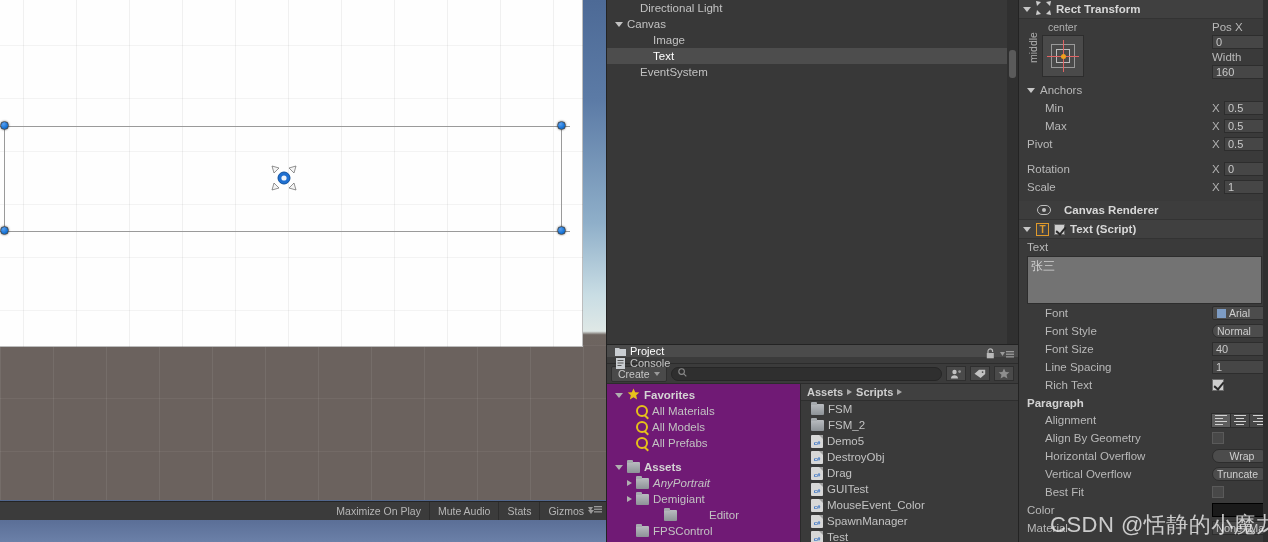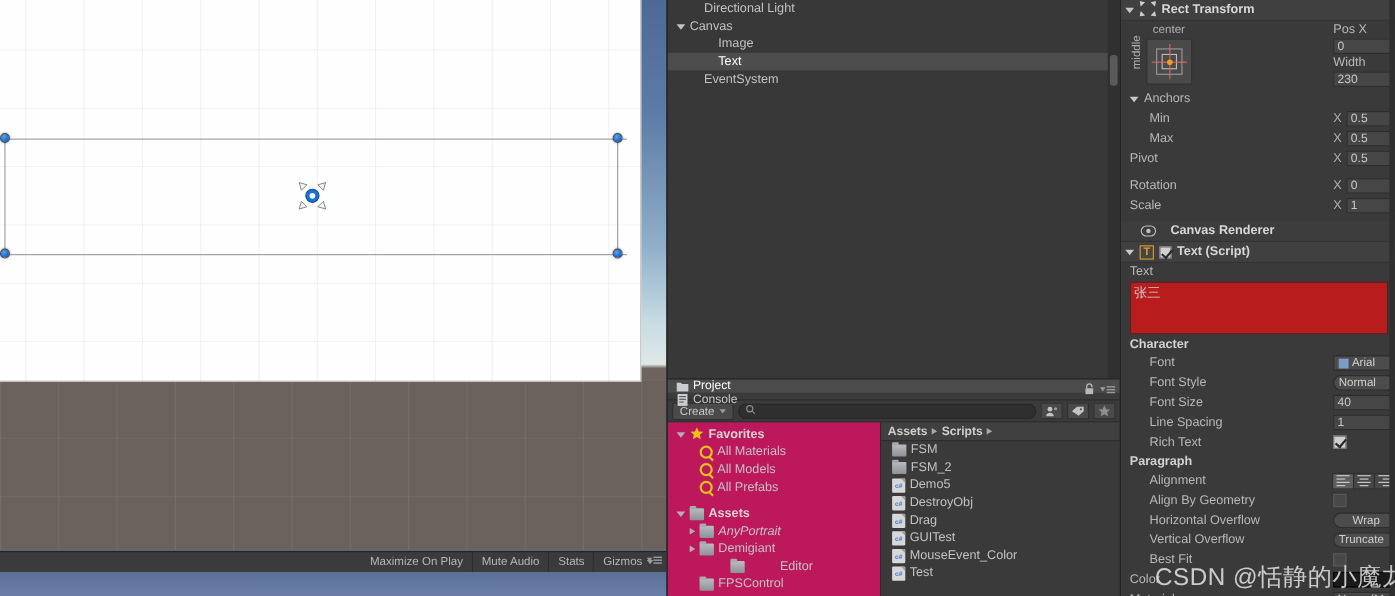--- a/index.html
+++ b/index.html
@@ -141,21 +141,21 @@
     flex: 1; height: 14px; background: #2f2f2f; border: 1px solid #262626;
     border-radius: 7px; display: flex; align-items: center; padding: 0 6px;
     color: #8b8b8b; font-size: 10px; gap: 4px;
   }
   .icon-btn {
     width: 20px; height: 15px; background: #4a4a4a; border: 1px solid #2f2f2f;
     display: flex; align-items: center; justify-content: center; cursor: default;
   }
   .proj-body { display: flex; height: 159px; }
   .proj-left {
-    width: 194px; background: #be185d; border-right: 1px solid #2a2a2a;
+    width: 194px; background: #701a75; border-right: 1px solid #2a2a2a;
     padding-top: 3px; overflow: hidden;
   }
   .proj-right { flex: 1; background: #3a3a3a; overflow: hidden; }
   .crumb {
     height: 17px; display: flex; align-items: center; gap: 4px;
     padding-left: 6px; background: #404040; color: #cfcfcf;
     font-size: 11px; font-weight: bold; border-bottom: 1px solid #2e2e2e;
   }
   .crumb .sep {
     width: 0; height: 0; border-top: 3.5px solid transparent;
@@ -266,21 +266,21 @@
     position: absolute; left: 13px; top: 13px; width: 14px; height: 14px;
     border: 1px solid #bdbdbd;
   }
   .aw-hline { position: absolute; left: 4px; right: 4px; top: 20px; height: 1px; background: #e06464; }
   .aw-vline { position: absolute; top: 4px; bottom: 4px; left: 20px; width: 1px; background: #e06464; }
   .aw-dot {
     position: absolute; left: 18px; top: 18px; width: 5px; height: 5px;
     border-radius: 50%; background: #f0a01e;
   }
   .text-area {
-    margin: 1px 6px 0 8px; height: 48px; background: #b91c1c;
+    margin: 1px 6px 0 8px; height: 48px; background: #737373;
     border: 1px solid #2d2d2d; color: #cfcfcf; font-size: 12px;
     padding: 1px 3px;
   }
   .t-icon {
     width: 13px; height: 13px; background: #454545; border: 1px solid #e09a2b;
     color: #e09a2b; font-size: 10px; font-weight: bold; line-height: 11px;
     text-align: center; flex: none;
   }
   .eye {
     width: 14px; height: 10px; flex: none; border: 1.4px solid #bfbfbf;
@@ -551,20 +551,24 @@
             <div class="p-row" style="padding-left: 10px;">
               <span class="cs-icon"></span>
               <span>GUITest</span>
             </div>
             <div class="p-row" style="padding-left: 10px;">
               <span class="cs-icon"></span>
               <span>MouseEvent_Color</span>
             </div>
             <div class="p-row" style="padding-left: 10px;">
               <span class="cs-icon"></span>
+              <span>SpawnManager</span>
+            </div>
+            <div class="p-row" style="padding-left: 10px;">
+              <span class="cs-icon"></span>
               <span>Test</span>
             </div>
           </div>
       </div>
     </div>
   </div>
 
   <div id="inspector">
 
     <div class="comp-header">
@@ -593,21 +597,21 @@
             <div class="aw-hline"></div>
             <div class="aw-vline"></div>
             <div class="aw-dot"></div>
           </div>
         </div>
       </div>
       <div style="flex:1; min-width:0;">
         <div style="font-size:11.5px; color:#b8b8b8; height:14px;">Pos X</div>
         <div class="field">0</div>
         <div style="font-size:11.5px; color:#b8b8b8; height:16px; padding-top:2px;">Width</div>
-        <div class="field">230</div>
+        <div class="field">160</div>
       </div>
     </div>
 
     <div class="insp-row">
       <span class="tri-open" style="margin-right:5px;"></span>
       <span>Anchors</span>
     </div>
 
     <div class="insp-row">
       <span class="lbl ind">Min</span>
@@ -649,21 +653,20 @@
       <span class="t-icon">T</span>
       <span class="checkbox checked" style="width:11px;height:11px;"></span>
       <span>Text (Script)</span>
     </div>
 
     <div class="insp-row" style="height:16px;">
       <span>Text</span>
     </div>
     <div class="text-area">张三</div>
 
-    <div class="section-title">Character</div>
 
     <div class="insp-row">
       <span class="lbl ind">Font</span>
       <span class="dropdown">
         <span style="width:9px;height:9px;background:#7d9cc4;display:inline-block;flex:none;"></span>
         <span>Arial</span>
       </span>
     </div>
     <div class="insp-row">
       <span class="lbl ind">Font Style</span>

